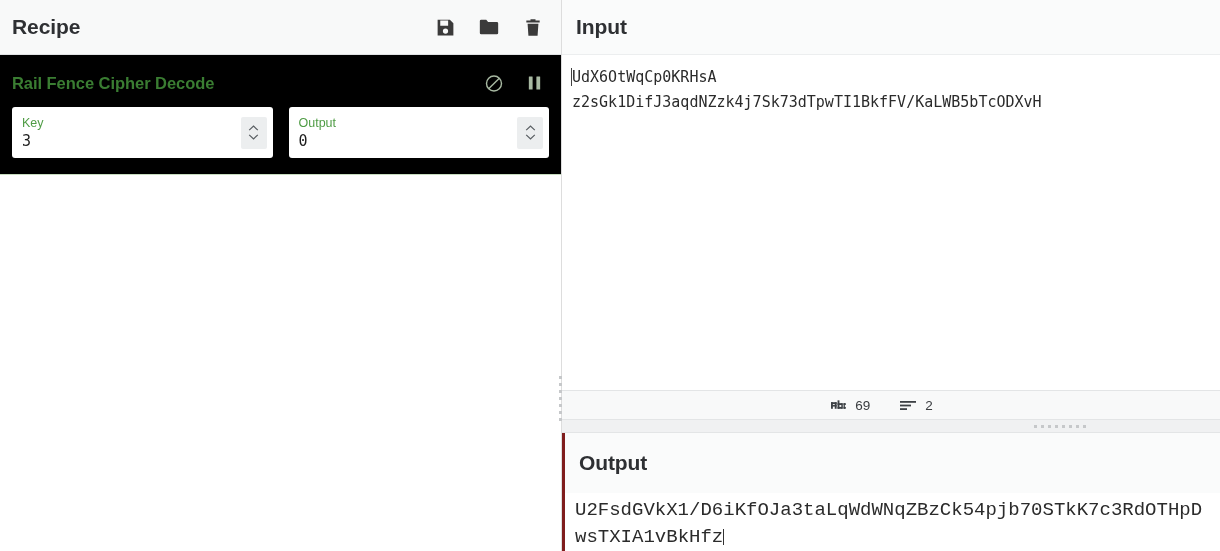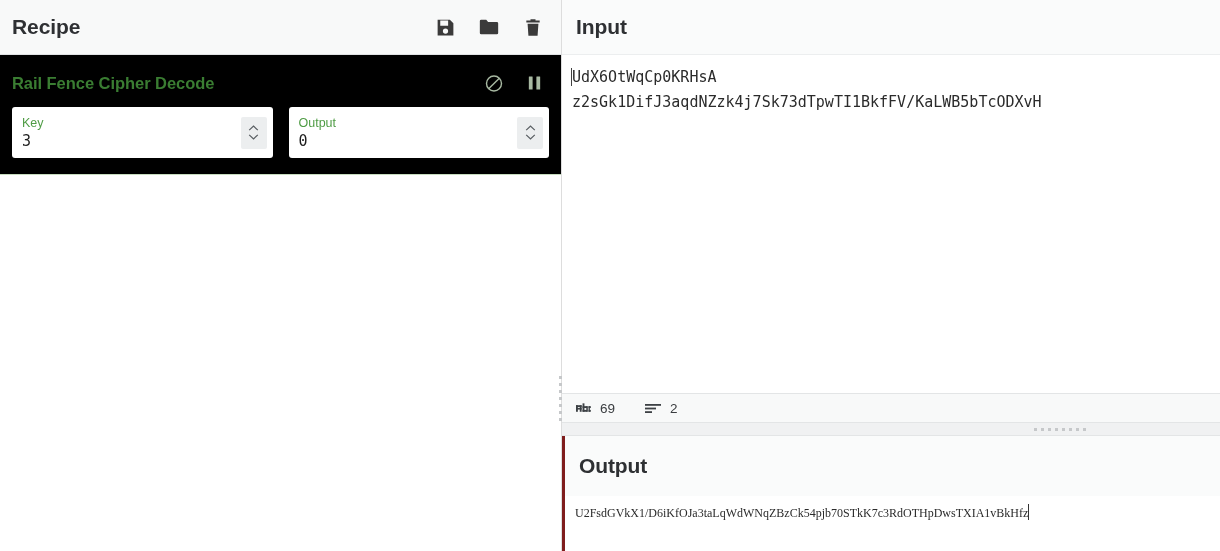--- a/index.html
+++ b/index.html
@@ -213,20 +213,21 @@
     height: 29px;
     min-height: 29px;
     background: #f8f9f9;
     border-top: 1px solid #e3e5e6;
     display: flex;
     align-items: center;
     padding: 0 10px 0 14px;
     gap: 8px;
     font-size: 13px;
     color: #44484c;
+    justify-content: center;
   }
   .stat-group {
     display: flex;
     align-items: center;
     gap: 9px;
     margin-right: 22px;
   }
   .stat-icon {
     display: flex;
     align-items: center;
@@ -269,22 +270,22 @@
   }
   .output-section .pane-title-bar {
     height: 60px;
     min-height: 60px;
     border-bottom: none;
     background: #fafbfb;
     padding-left: 14px;
   }
   .out-text {
     padding: 4px 16px 0 10px;
-    font-family: Liberation Serif, serif;
-    font-size: 12px;
+    font-family: Liberation Mono, monospace;
+    font-size: 19px;
     line-height: 27px;
     color: #2b2b2b;
     white-space: pre-wrap;
     word-break: break-all;
   }
   .caret {
     display: inline-block;
     width: 0;
     border-left: 1px solid #333;
     height: 16px;

